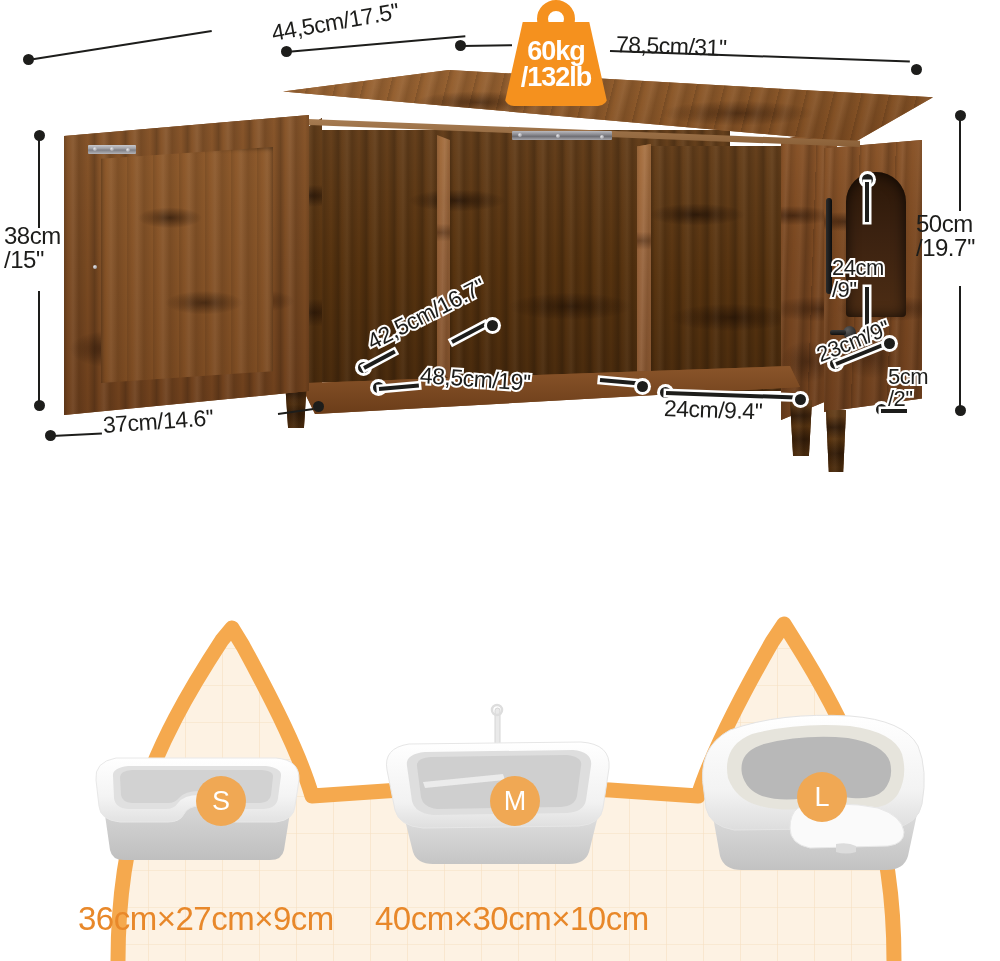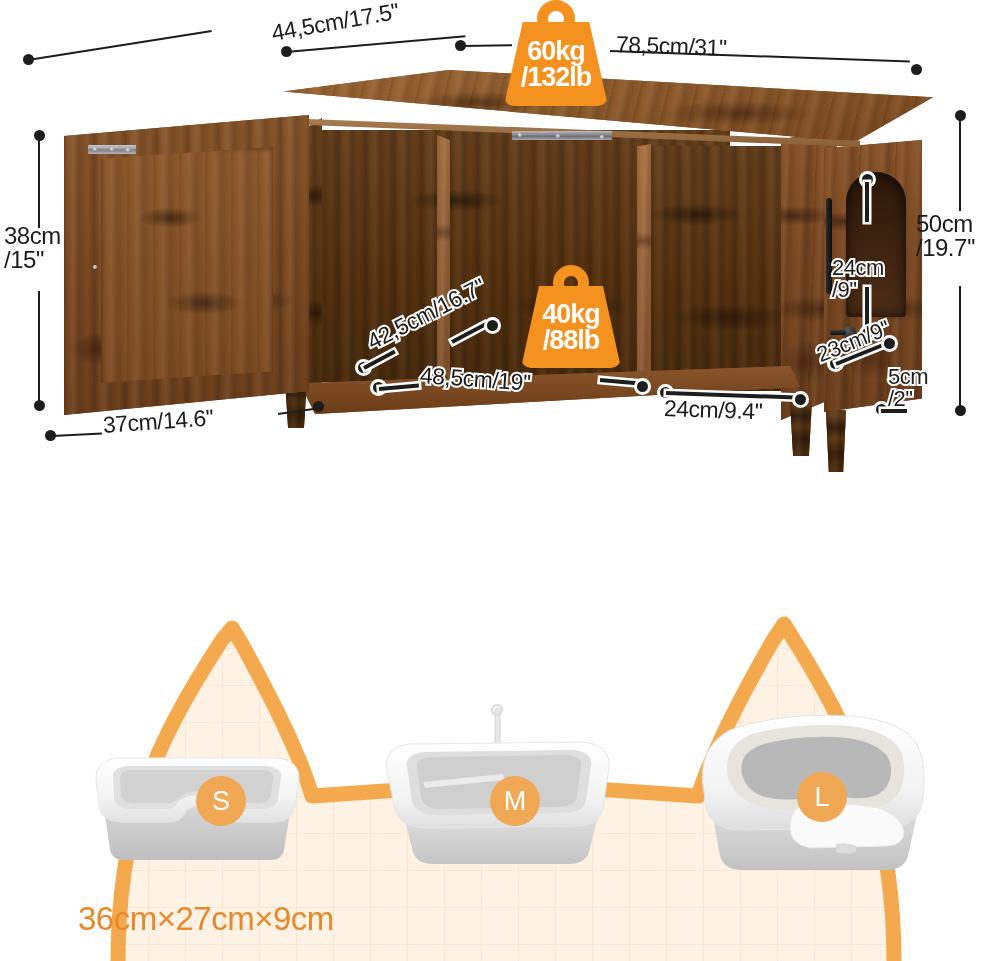--- a/index.html
+++ b/index.html
@@ -346,27 +346,20 @@
   <div class="dim-label outline" style="left:888px; top:366px; font-size:22px;">5cm<br>/2''</div>
 
   <div class="weight-badge" style="left:504px; top:22px; width:104px; height:84px; font-size:27px;">
     <div class="ring" style="top:-22px; width:38px; height:38px; border:11px solid #F5911E;"></div>
     <div class="body">
       <span>60kg</span>
       <span>/132lb</span>
     </div>
   </div>
 
-  <div class="weight-badge" style="left:521px; top:286px; width:100px; height:82px; font-size:27px;">
-    <div class="ring" style="top:-21px; width:36px; height:36px; border:11px solid #F5911E;"></div>
-    <div class="body">
-      <span>40kg</span>
-      <span>/88lb</span>
-    </div>
-  </div>
 
 </div>
 
 <div id="cat-section">
 
   <svg id="cat-svg" width="1000" height="461" viewBox="0 0 1000 461">
     <defs>
       <pattern id="grid" width="37" height="37" patternUnits="userSpaceOnUse">
         <path d="M 37 0 L 0 0 0 37" fill="none" stroke="#F6E0C2" stroke-width="1.2"></path>
       </pattern>
@@ -480,20 +473,21 @@
                L 211 100 Q 209 112 192 113 L 58 115 Q 40 113 37 101 Z" fill="#DEDEDE"></path>
       <path d="M 42 66 Q 41 58 56 57 L 192 55 Q 208 57 206 66
                L 202 96 Q 200 106 186 107 L 62 109 Q 48 107 46 97 Z" fill="#CFCFCF"></path>
 
       <path d="M 48 82 L 128 74 L 130 80 L 50 88 Z" fill="#EDEDED" opacity=".9"></path>
     </svg>
   </div>
   <div class="box-letter" style="left:490px; top:276px; width:50px; height:50px; font-size:27px;">
     <span>M</span>
   </div>
+  <div class="size-label" style="left:375px; top:400px; width:250px;">40cm×30cm×10cm</div>
 
   <div class="litter-wrap" style="left:690px; top:208px; width:245px; height:175px;">
     <svg width="245" height="175" viewBox="0 0 245 175">
       <defs>
         <linearGradient id="lBase" x1="0" y1="0" x2="0" y2="1">
           <stop offset="0%" stop-color="#E2E2E2"></stop>
           <stop offset="100%" stop-color="#C2C2C2"></stop>
         </linearGradient>
         <linearGradient id="lRim" x1="0" y1="0" x2="0" y2="1">
           <stop offset="0%" stop-color="#FFFFFF"></stop>

